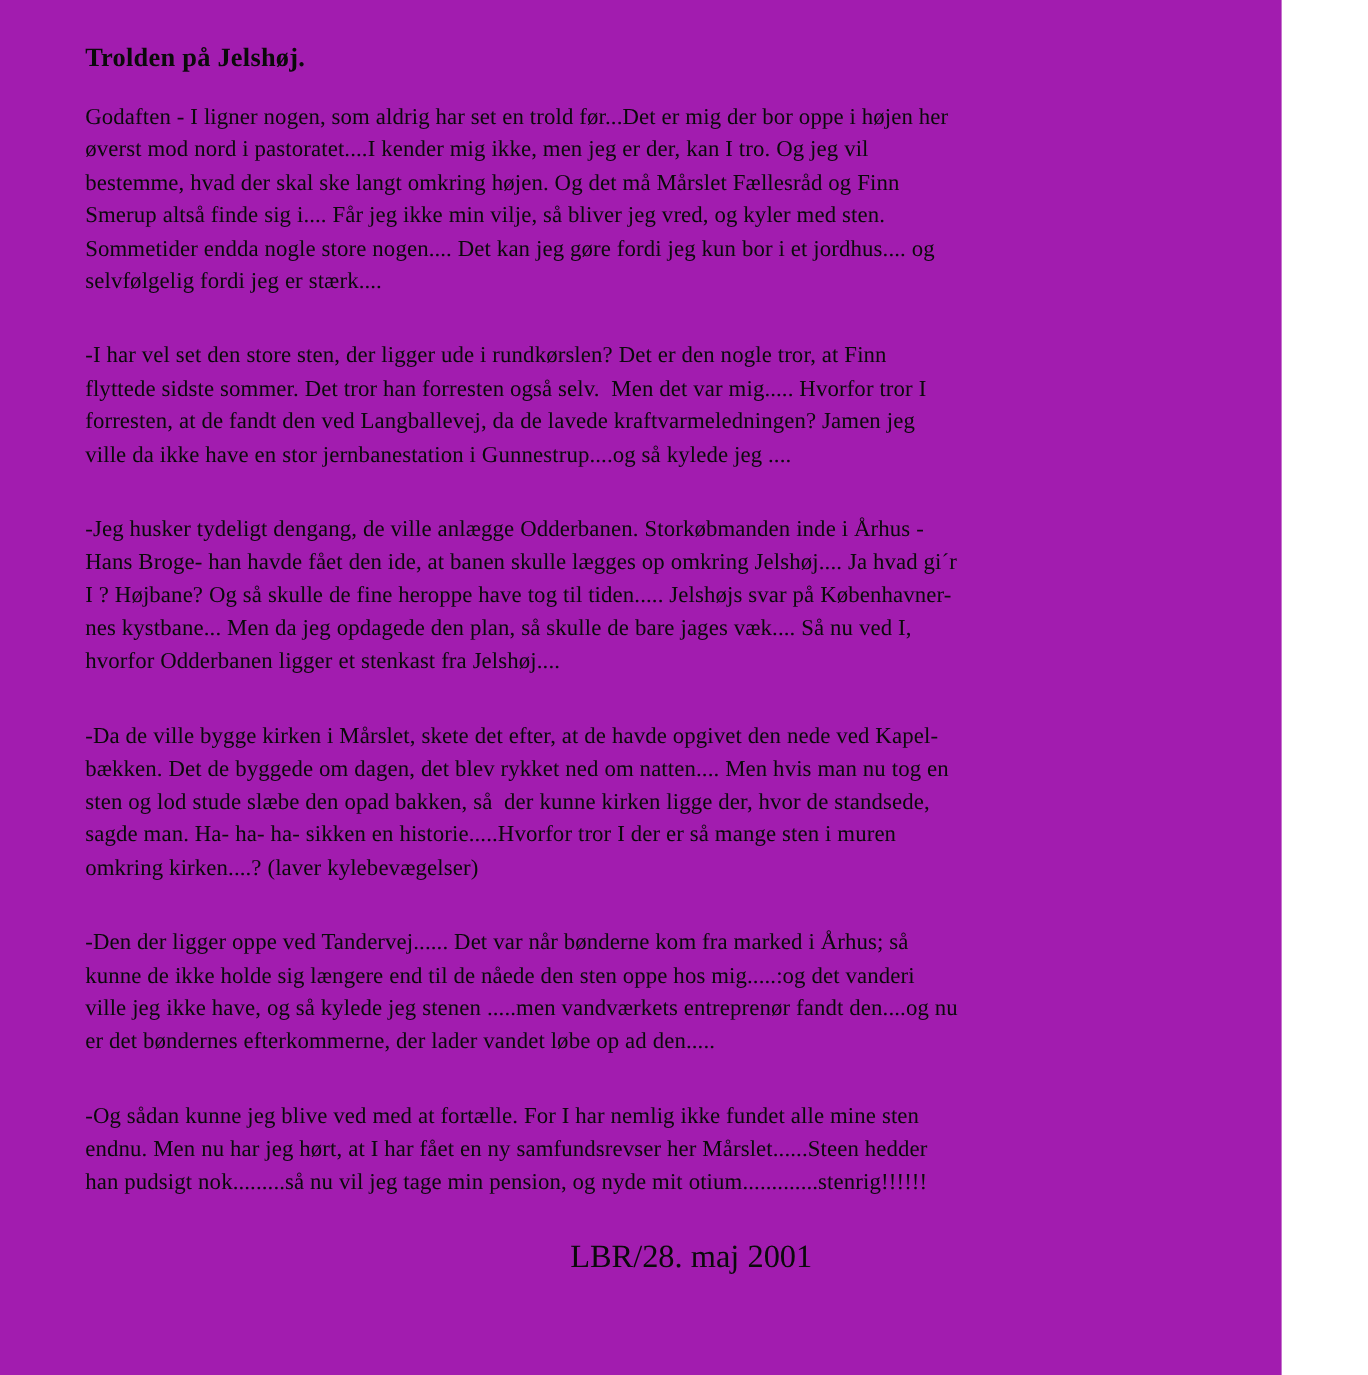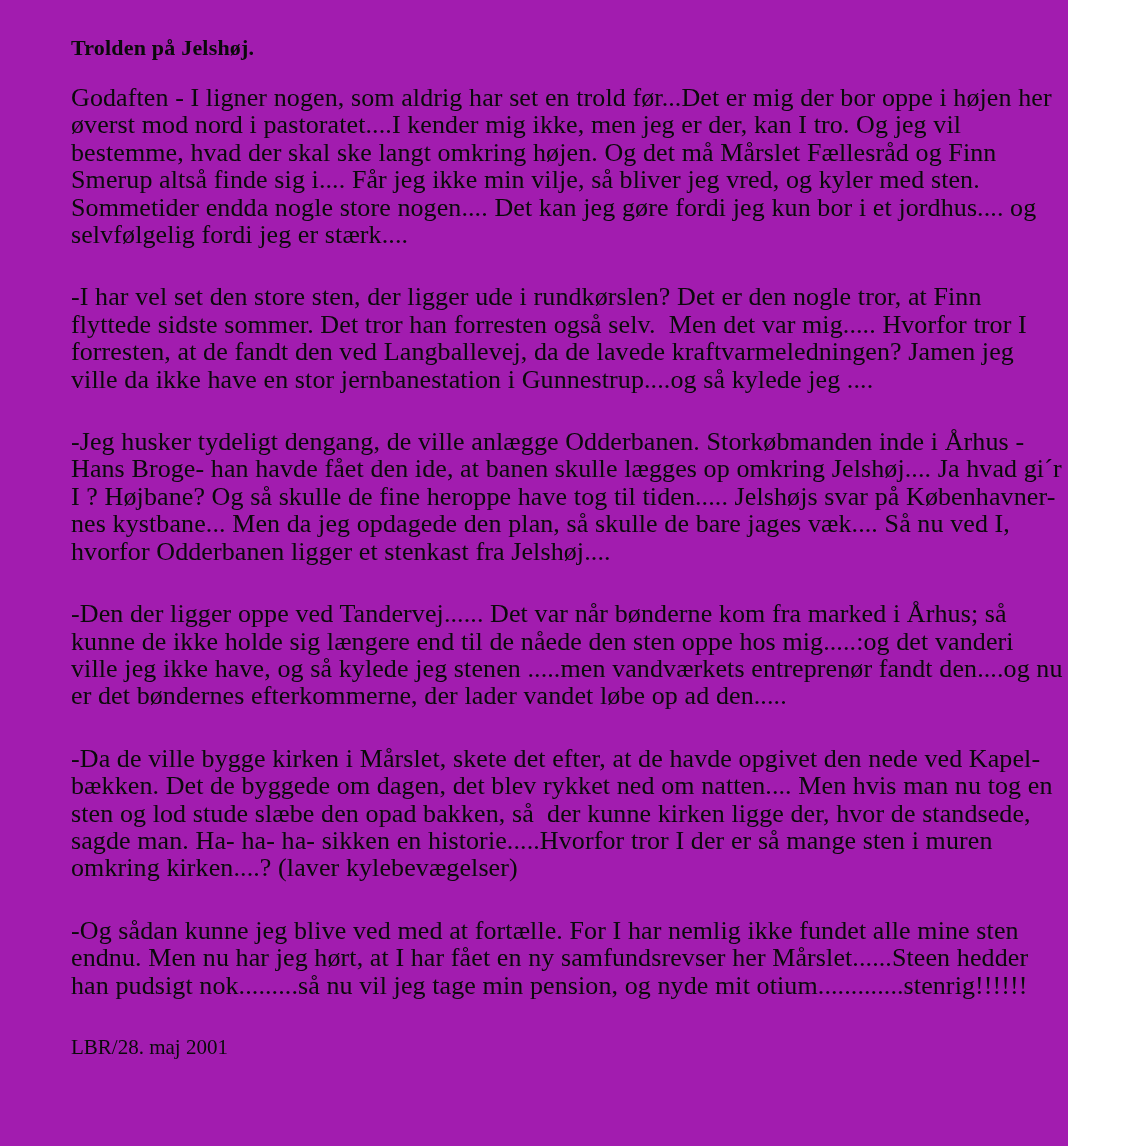--- a/index.html
+++ b/index.html
@@ -23,31 +23,32 @@
     width: 1010px;
   }
   .title {
     font-size: 22px;
     font-weight: bold;
     line-height: 27px;
     margin: 0 0 23px 0;
     letter-spacing: 0.2px;
   }
   .para {
-    font-size: 26px;
+    font-size: 19px;
     line-height: 27.4px;
     margin: 0 0 35px 0;
     white-space: pre-wrap;
     letter-spacing: 0.1px;
   }
   .signature {
-    font-size: 21px;
+    font-size: 27px;
     line-height: 27.4px;
     margin: 0;
     white-space: pre-wrap;
+    text-align: center;
   }
 </style>
 </head>
 <body>
 
 <div class="page">
   <div class="content">
     <h1 class="title">Trolden på Jelshøj.</h1>
 
     <p class="para">Godaften - I ligner nogen, som aldrig har set en trold før...Det er mig der bor oppe i højen her
@@ -61,30 +62,30 @@
 flyttede sidste sommer. Det tror han forresten også selv.  Men det var mig..... Hvorfor tror I
 forresten, at de fandt den ved Langballevej, da de lavede kraftvarmeledningen? Jamen jeg
 ville da ikke have en stor jernbanestation i Gunnestrup....og så kylede jeg ....</p>
 
     <p class="para">-Jeg husker tydeligt dengang, de ville anlægge Odderbanen. Storkøbmanden inde i Århus -
 Hans Broge- han havde fået den ide, at banen skulle lægges op omkring Jelshøj.... Ja hvad gi´r
 I ? Højbane? Og så skulle de fine heroppe have tog til tiden..... Jelshøjs svar på Københavner-
 nes kystbane... Men da jeg opdagede den plan, så skulle de bare jages væk.... Så nu ved I,
 hvorfor Odderbanen ligger et stenkast fra Jelshøj....</p>
 
-    <p class="para">-Den der ligger oppe ved Tandervej...... Det var når bønderne kom fra marked i Århus; så
-kunne de ikke holde sig længere end til de nåede den sten oppe hos mig.....:og det vanderi
-ville jeg ikke have, og så kylede jeg stenen .....men vandværkets entreprenør fandt den....og nu
-er det bøndernes efterkommerne, der lader vandet løbe op ad den.....</p>
-
     <p class="para">-Da de ville bygge kirken i Mårslet, skete det efter, at de havde opgivet den nede ved Kapel-
 bækken. Det de byggede om dagen, det blev rykket ned om natten.... Men hvis man nu tog en
 sten og lod stude slæbe den opad bakken, så  der kunne kirken ligge der, hvor de standsede,
 sagde man. Ha- ha- ha- sikken en historie.....Hvorfor tror I der er så mange sten i muren
 omkring kirken....? (laver kylebevægelser)</p>
+
+    <p class="para">-Den der ligger oppe ved Tandervej...... Det var når bønderne kom fra marked i Århus; så
+kunne de ikke holde sig længere end til de nåede den sten oppe hos mig.....:og det vanderi
+ville jeg ikke have, og så kylede jeg stenen .....men vandværkets entreprenør fandt den....og nu
+er det bøndernes efterkommerne, der lader vandet løbe op ad den.....</p>
 
     <p class="para">-Og sådan kunne jeg blive ved med at fortælle. For I har nemlig ikke fundet alle mine sten
 endnu. Men nu har jeg hørt, at I har fået en ny samfundsrevser her Mårslet......Steen hedder
 han pudsigt nok.........så nu vil jeg tage min pension, og nyde mit otium.............stenrig!!!!!!</p>
 
     <p class="signature">LBR/28. maj 2001</p>
   </div>
 </div>
 
 </body></html>

